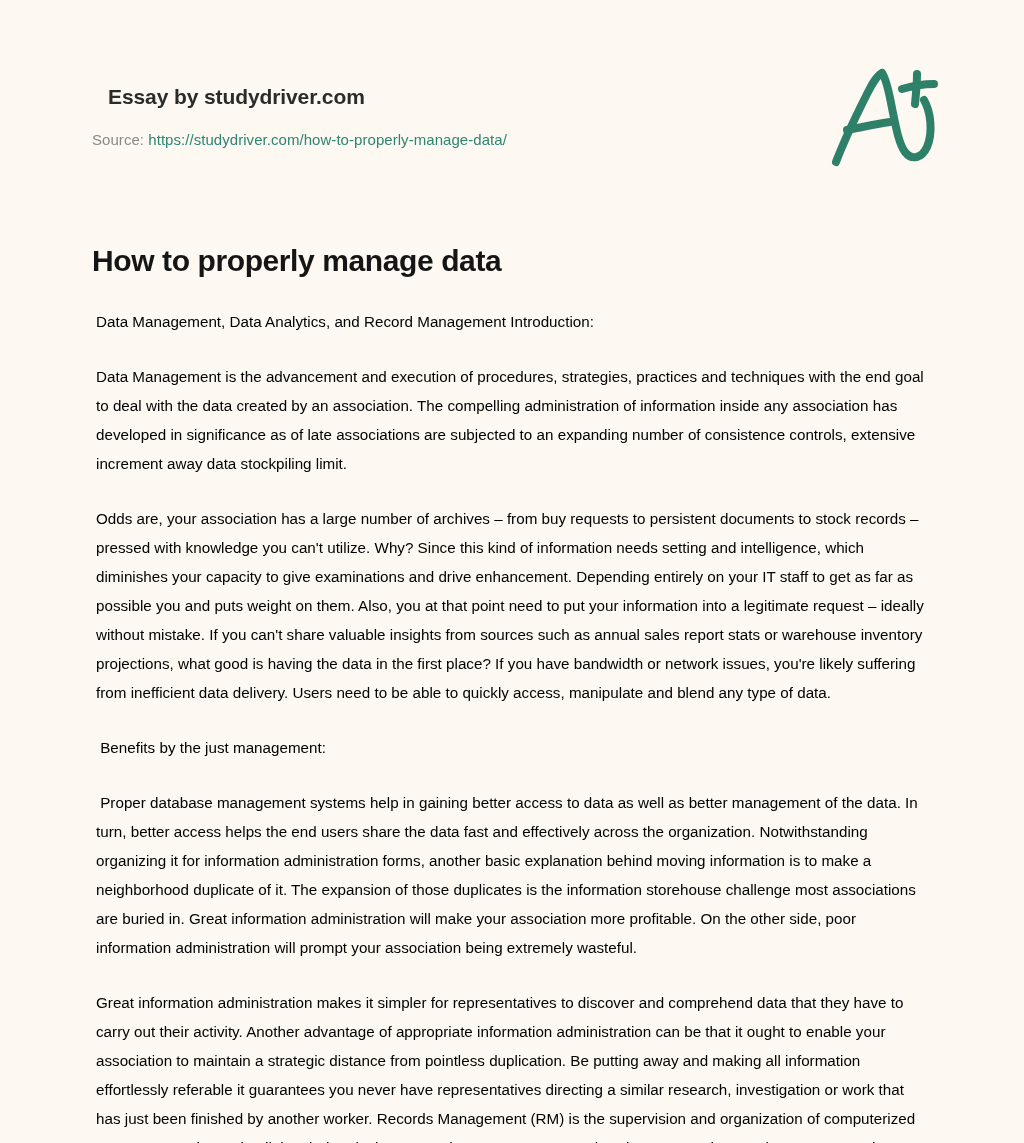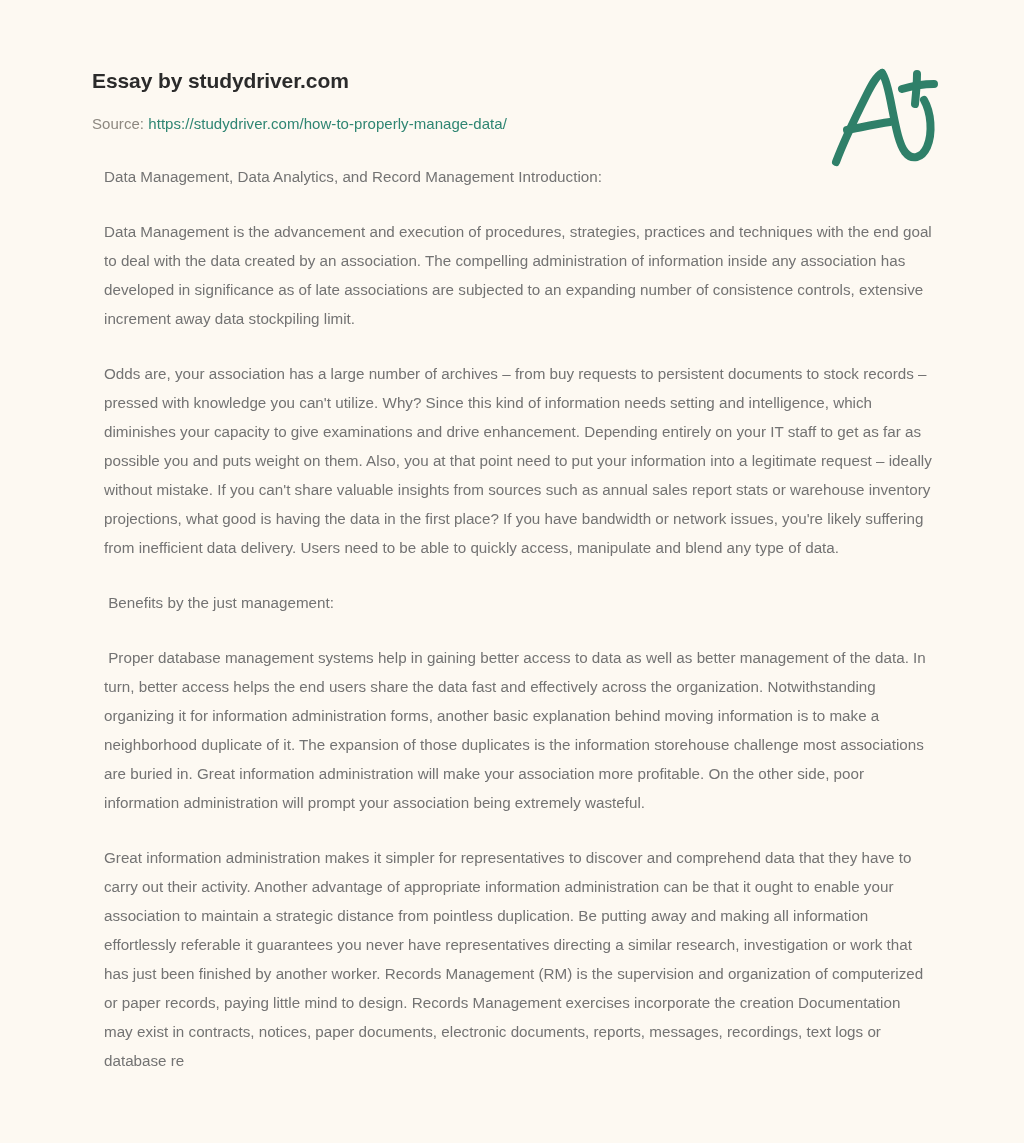--- a/index.html
+++ b/index.html
@@ -27,21 +27,21 @@
     position: relative;
     padding: 68px 92px 0 92px;
     box-sizing: border-box;
   }
   .essay-by {
     font-size: 21px;
     font-weight: bold;
     color: #2b2b2b;
     letter-spacing: -0.1px;
     line-height: 1.2;
-    margin: 0;
+    margin: 16px;
   }
   .source-line {
     margin-top: 21px;
     font-size: 15px;
     line-height: 1.3;
     color: #8d8880;
     letter-spacing: 0.05px;
   }
   .source-label {
     color: #8d8880;
@@ -76,24 +76,24 @@
     letter-spacing: -0.4px;
     line-height: 1.2;
   }
 
   
   .body-copy {
     padding: 0 92px;
     margin-top: 28px;
   }
   .body-copy p {
-    margin: 0 0 26px 12px;
+    margin: 0 0 26px 4px;
     font-size: 15.2px;
     line-height: 29px;
-    color: #737373;
+    color: #000000;
     letter-spacing: 0.01px;
     max-width: 845px;
     white-space: pre-wrap;
   }
   .body-copy p:last-child {
     margin-bottom: 0;
   }
 </style>
 </head>
 <body>
@@ -117,20 +117,21 @@
 
         <path d="M21 68 C 32 66, 50 62, 64 60" stroke-width="8"></path>
 
         <path d="M76 27 C 86 24, 98 22, 108 22" stroke-width="8"></path>
 
         <path d="M91 12 C 91 22, 90 32, 89 42" stroke-width="8"></path>
       </g>
     </svg>
   </div>
 
+  <h1 class="doc-title">How to properly manage data</h1>
 
   <div class="body-copy">
     <p>Data Management, Data Analytics, and Record Management Introduction:</p>
     <p>Data Management is the advancement and execution of procedures, strategies, practices and techniques with the end goal to deal with the data created by an association. The compelling administration of information inside any association has developed in significance as of late associations are subjected to an expanding number of consistence controls, extensive increment away data stockpiling limit.</p>
     <p>Odds are, your association has a large number of archives – from buy requests to persistent documents to stock records – pressed with knowledge you can't utilize. Why? Since this kind of information needs setting and intelligence, which diminishes your capacity to give examinations and drive enhancement. Depending entirely on your IT staff to get as far as possible you and puts weight on them. Also, you at that point need to put your information into a legitimate request – ideally without mistake. If you can't share valuable insights from sources such as annual sales report stats or warehouse inventory projections, what good is having the data in the first place? If you have bandwidth or network issues, you're likely suffering from inefficient data delivery. Users need to be able to quickly access, manipulate and blend any type of data.</p>
     <p> Benefits by the just management:</p>
     <p> Proper database management systems help in gaining better access to data as well as better management of the data. In turn, better access helps the end users share the data fast and effectively across the organization. Notwithstanding organizing it for information administration forms, another basic explanation behind moving information is to make a neighborhood duplicate of it. The expansion of those duplicates is the information storehouse challenge most associations are buried in. Great information administration will make your association more profitable. On the other side, poor information administration will prompt your association being extremely wasteful.</p>
     <p>Great information administration makes it simpler for representatives to discover and comprehend data that they have to carry out their activity. Another advantage of appropriate information administration can be that it ought to enable your association to maintain a strategic distance from pointless duplication. Be putting away and making all information effortlessly referable it guarantees you never have representatives directing a similar research, investigation or work that has just been finished by another worker. Records Management (RM) is the supervision and organization of computerized or paper records, paying little mind to design. Records Management exercises incorporate the creation Documentation may exist in contracts, notices, paper documents, electronic documents, reports, messages, recordings, text logs or database re</p>
   </div>
 

